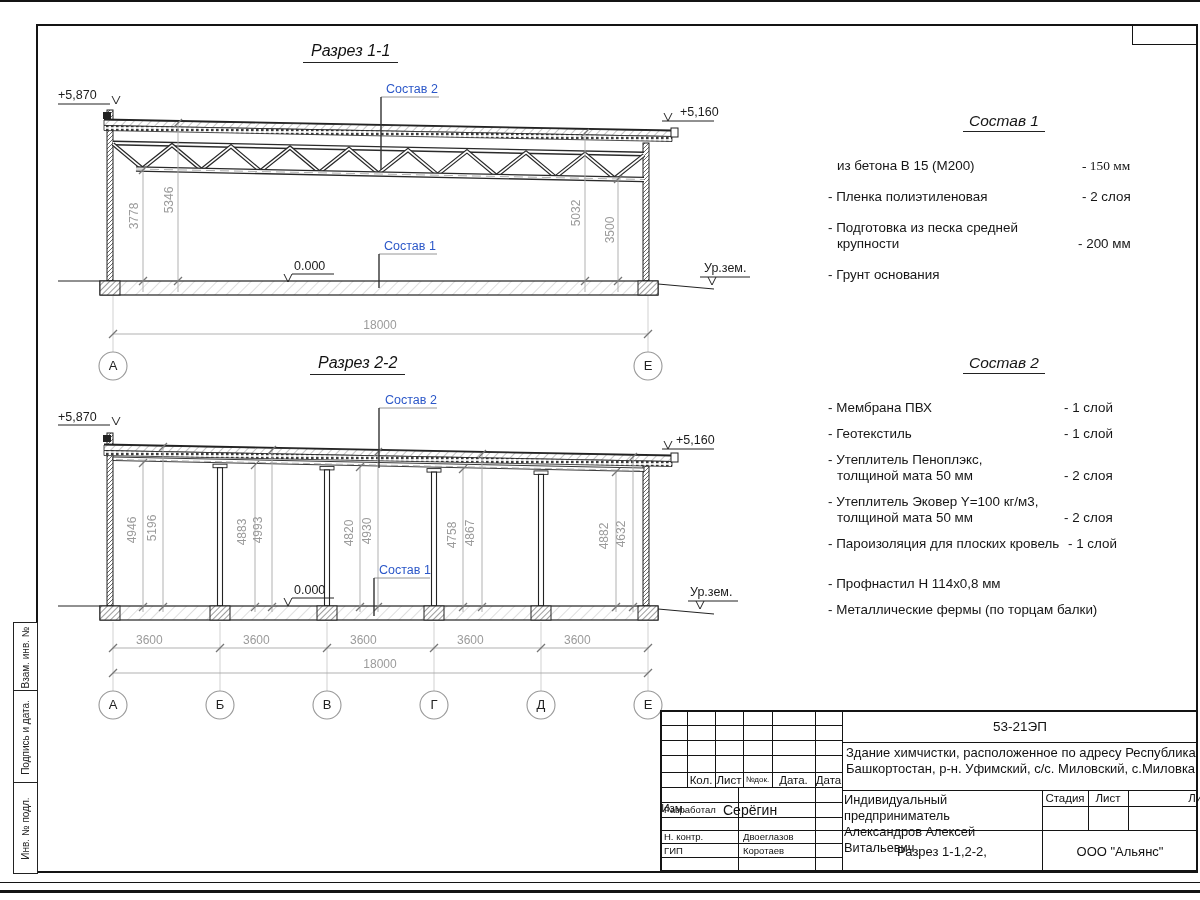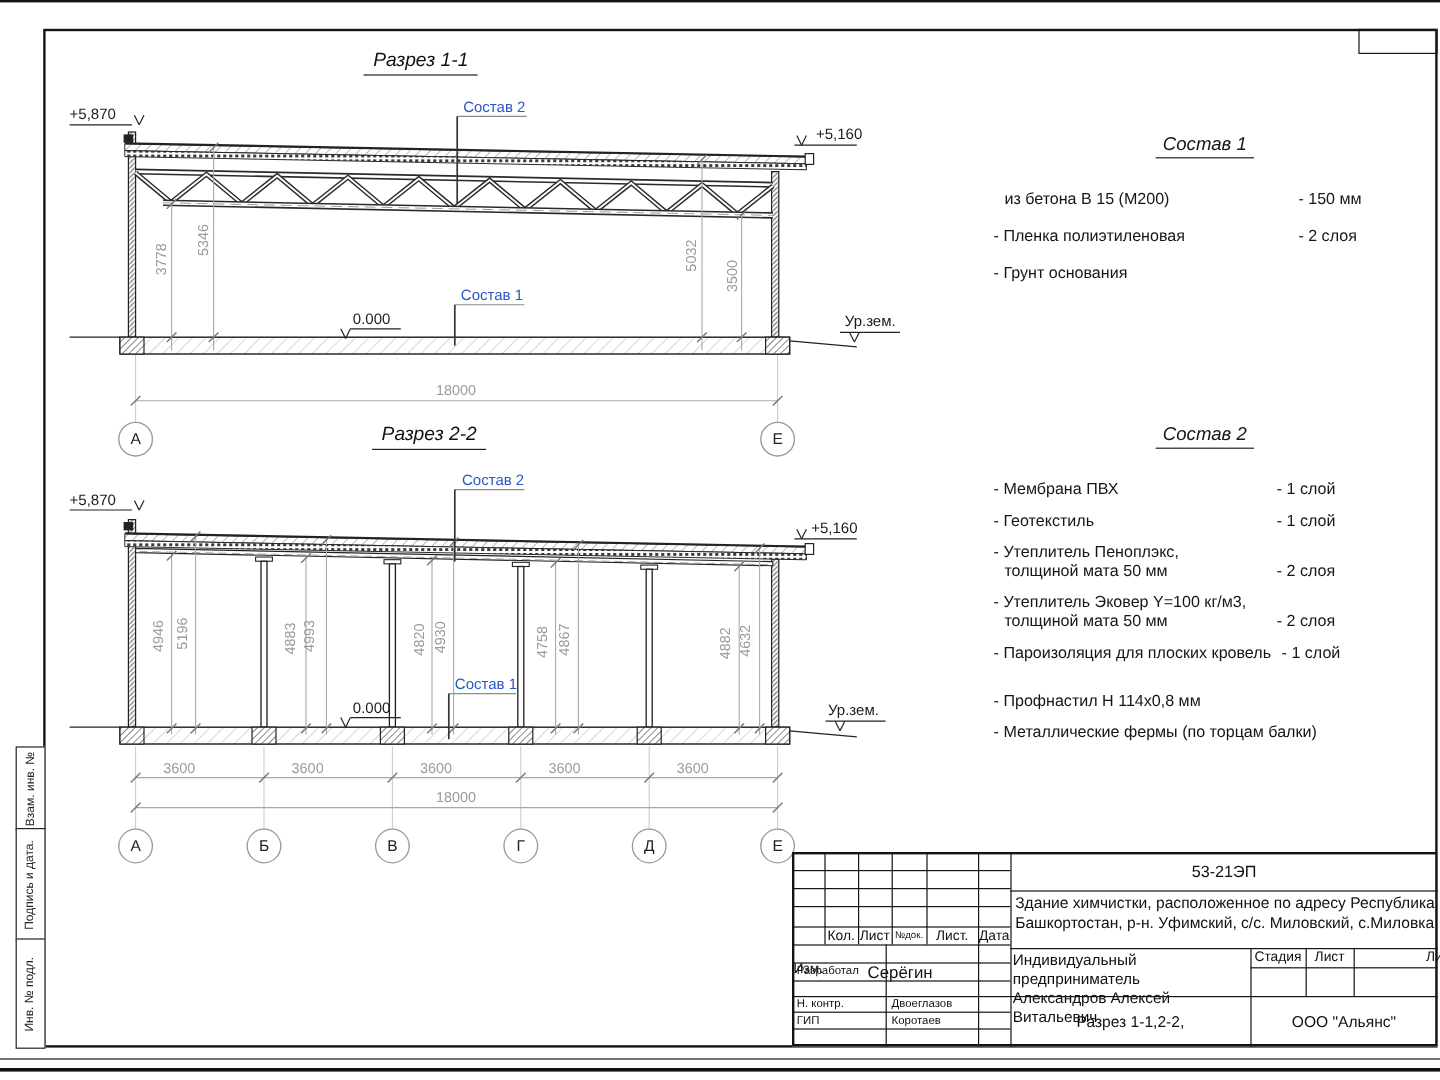--- a/index.html
+++ b/index.html
@@ -311,25 +311,30 @@
   <div class="t ax" style="left:313px;top:697px;">В</div>
   <div class="t ax" style="left:420px;top:697px;">Г</div>
   <div class="t ax" style="left:527px;top:697px;">Д</div>
   <div class="t ax" style="left:634px;top:697px;">Е</div>
 
   <div class="comp" style="left:828px;top:112px;">
     <div class="ctitle"><span>Состав 1</span></div>
     <div style="height:28px;"></div>
     <div class="citem" style="margin-bottom:15px;">
       <div class="ind">из бетона В 15 (М200)</div>
-      <span class="cval" style="left:254px;">- 150 мм</span>
+      <span class="cval" style="left:254px;font-family:Liberation Serif, serif;">- 150 мм</span>
     </div>
     <div class="citem" style="margin-bottom:15px;">
       <div>- Пленка полиэтиленовая</div>
       <span class="cval" style="left:254px;">-  2 слоя</span>
+    </div>
+    <div class="citem" style="margin-bottom:15px;">
+      <div>- Подготовка из песка средней</div>
+      <div class="ind">крупности</div>
+      <span class="cval" style="left:250px;">- 200 мм</span>
     </div>
     <div class="citem">
       <div>- Грунт основания</div>
     </div>
   </div>
 
   <div class="comp" style="left:828px;top:354px;">
     <div class="ctitle"><span>Состав 2</span></div>
     <div style="height:28px;"></div>
     <div class="citem" style="margin-bottom:10px;">
@@ -389,21 +394,21 @@
     <div class="hl" style="left:842px;top:830px;width:356px;"></div>
     <div class="vl" style="left:1042px;top:790px;height:82px;"></div>
     <div class="vl" style="left:1088px;top:790px;height:40px;"></div>
     <div class="vl" style="left:1128px;top:790px;height:40px;"></div>
     <div class="hl" style="left:1042px;top:806px;width:156px;"></div>
 
     <div class="tb-cell" style="left:660px;top:772px;width:27px;height:15px;font-size:11.5px;margin-top:28px;">Изм.</div>
     <div class="tb-cell" style="left:687px;top:772px;width:28px;height:15px;font-size:11.5px;">Кол.</div>
     <div class="tb-cell" style="left:715px;top:772px;width:28px;height:15px;font-size:11.5px;">Лист</div>
     <div class="tb-cell" style="left:743px;top:772px;width:29px;height:15px;font-size:8px;">№док.</div>
-    <div class="tb-cell" style="left:772px;top:772px;width:43px;height:15px;font-size:11.5px;">Лист.</div>
+    <div class="tb-cell" style="left:772px;top:772px;width:43px;height:15px;font-size:11.5px;">Дата.</div>
     <div class="tb-cell" style="left:815px;top:772px;width:27px;height:15px;font-size:11.5px;">Дата</div>
 
     <div class="tb-cell tb-left" style="left:661px;top:802px;width:76px;height:15px;font-size:9.5px;">Разработал</div>
     <div class="tb-cell tb-left" style="left:720px;top:802px;width:74px;height:15px;font-size:14px;">Серёгин</div>
     <div class="tb-cell tb-left" style="left:661px;top:830px;width:76px;height:13px;font-size:9.5px;">Н. контр.</div>
     <div class="tb-cell tb-left" style="left:740px;top:830px;width:74px;height:13px;font-size:9.5px;">Двоеглазов</div>
     <div class="tb-cell tb-left" style="left:661px;top:843px;width:76px;height:14px;font-size:9.5px;">ГИП</div>
     <div class="tb-cell tb-left" style="left:740px;top:843px;width:74px;height:14px;font-size:9.5px;">Коротаев</div>
 
     <div class="tb-cell" style="left:842px;top:710px;width:356px;height:32px;font-size:13.5px;">53-21ЭП</div>

